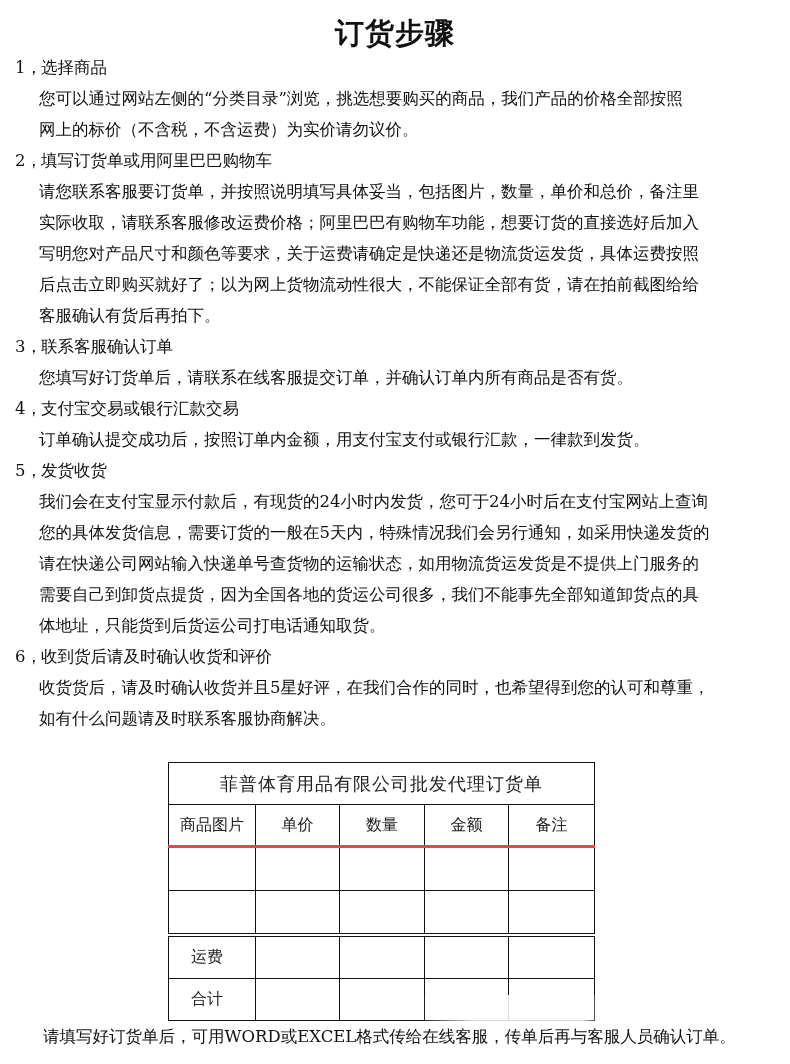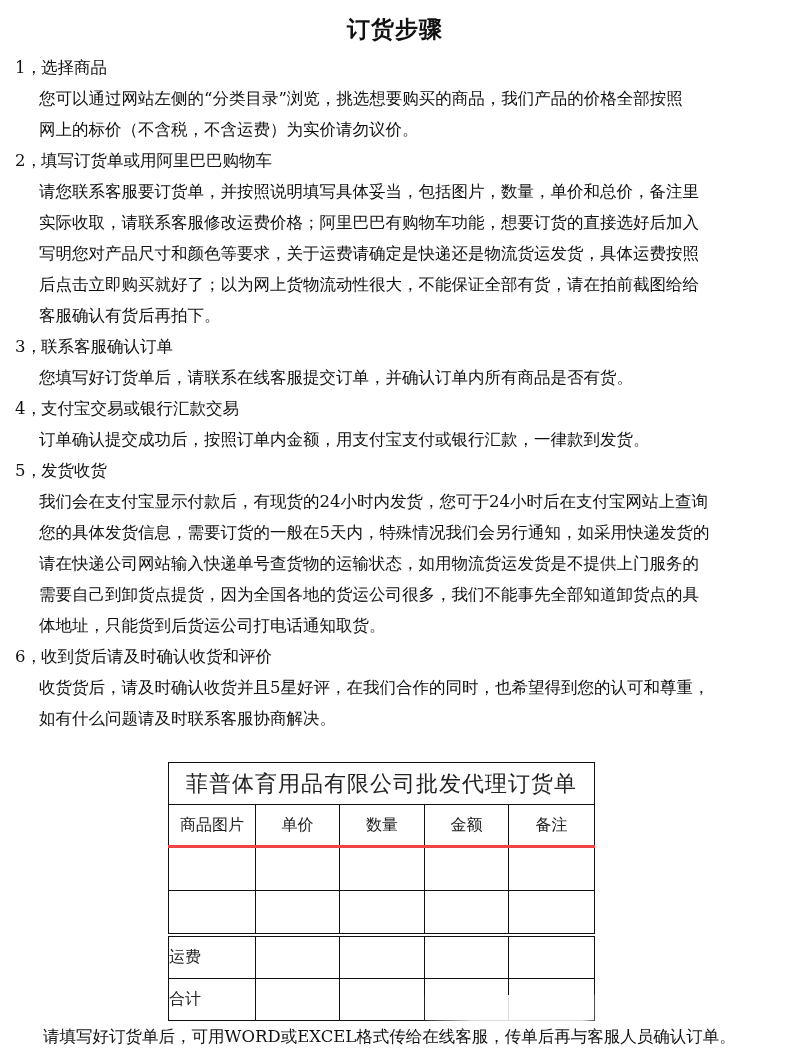--- a/index.html
+++ b/index.html
@@ -1,34 +1,34 @@
 <!DOCTYPE html>
 <html><head>
 <meta charset="utf-8">
 <style>
   html, body { margin: 0; padding: 0; background: #ffffff; }
   body { width: 790px; height: 1064px; position: relative; overflow: hidden;
          font-family: "DejaVu Serif", "Liberation Serif", serif; color: #111111; }
   .title { position: absolute; top: 14px; left: 0; width: 790px; text-align: center;
-           font-family: "DejaVu Sans", "Liberation Sans", sans-serif; font-size: 23px; font-weight: bold; letter-spacing: 1px; }
+           font-family: "DejaVu Sans", "Liberation Sans", sans-serif; font-size: 29px; font-weight: bold; letter-spacing: 1px; }
   .steps { position: absolute; top: 52px; left: 0; width: 734px; }
   .step-heading { position: relative; height: 31px; line-height: 31px; font-size: 16.5px; padding-left: 15px; white-space: nowrap; }
   .step-num { display: inline-block; width: 26px; }
   .step-body { padding-left: 39px; width: 730px; font-size: 16.5px; line-height: 31px; text-align: justify; }
   .step-body .line { display: block; height: 31px; white-space: nowrap; }
   .order-table { position: absolute; left: 168px; top: 762px; width: 426px; height: 255px; }
   table { border-collapse: collapse; width: 426px; table-layout: fixed;
           font-family: "DejaVu Sans", "Liberation Sans", sans-serif; font-size: 16px; color: #222; }
   td { border: 1.5px solid #111; text-align: center; padding: 0; }
-  .t-title td { height: 41px; font-size: 22px; letter-spacing: 1px; }
+  .t-title td { height: 41px; font-size: 18px; letter-spacing: 1px; }
   .t-head td { height: 40px; border-bottom: 3px solid #ef4444; }
   .t-empty td { height: 42px; }
   .t-empty.last td { border-bottom: 4px double #111; }
   .t-summary td { height: 41px; }
-  .t-summary td.lbl { text-align: left; }
+  .t-summary td.lbl { text-align: left; padding-left: 22px; }
   .footer { position: absolute; top: 1026px; left: 43px; font-size: 16.5px; white-space: nowrap; }
   .watermark { position: absolute; left: 420px; top: 995px; width: 180px; height: 30px;
                background: linear-gradient(90deg, rgba(255,255,255,0) 0%, rgba(255,255,255,0.85) 30%, rgba(255,255,255,0.85) 90%, rgba(255,255,255,0) 100%); }
 </style>
 </head>
 <body>
 
 <div class="title">订货步骤</div>
 
 <div class="steps">

